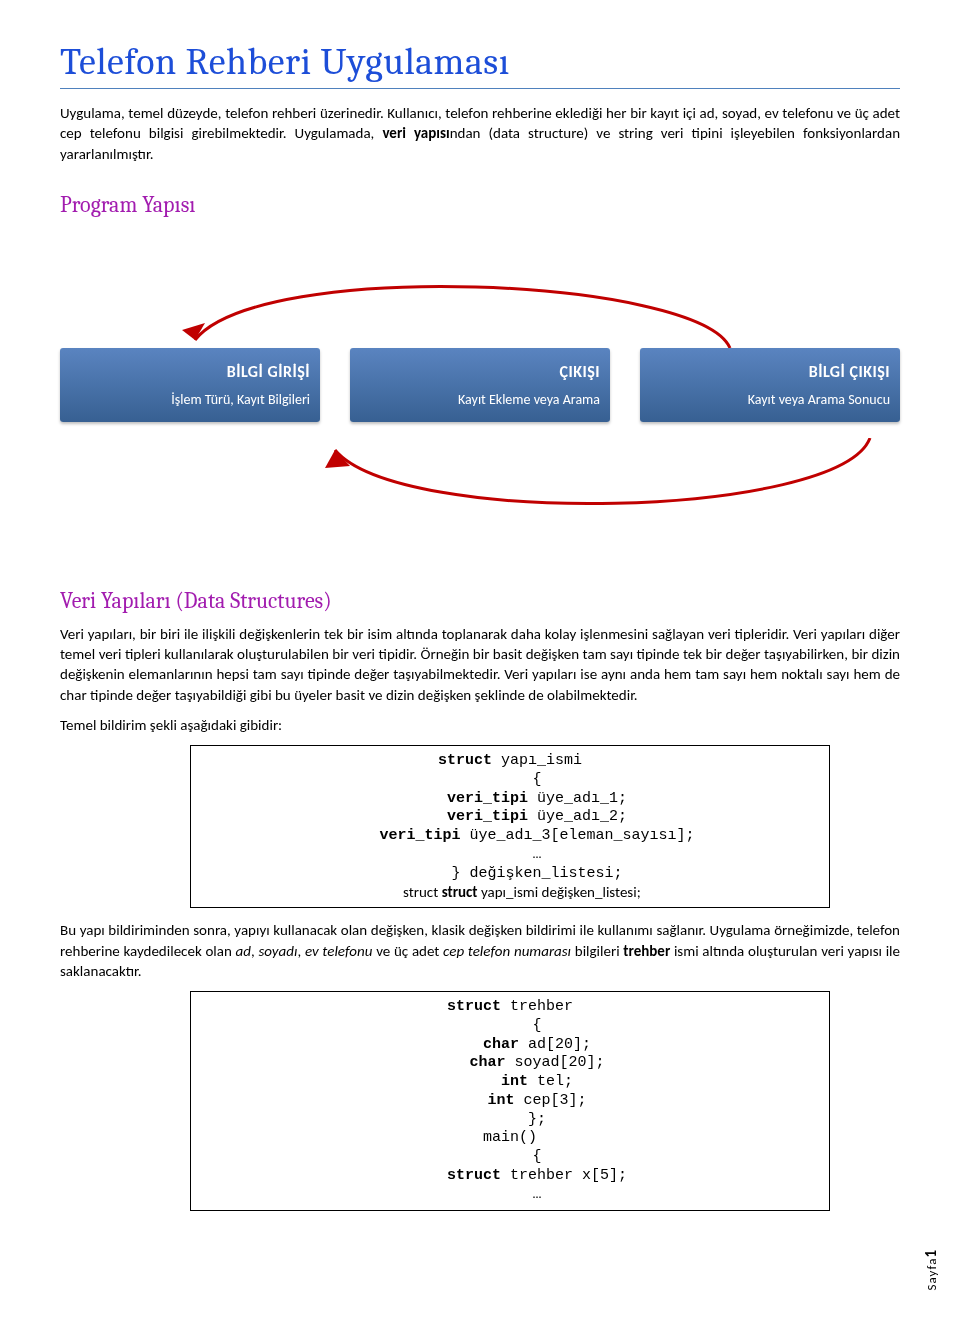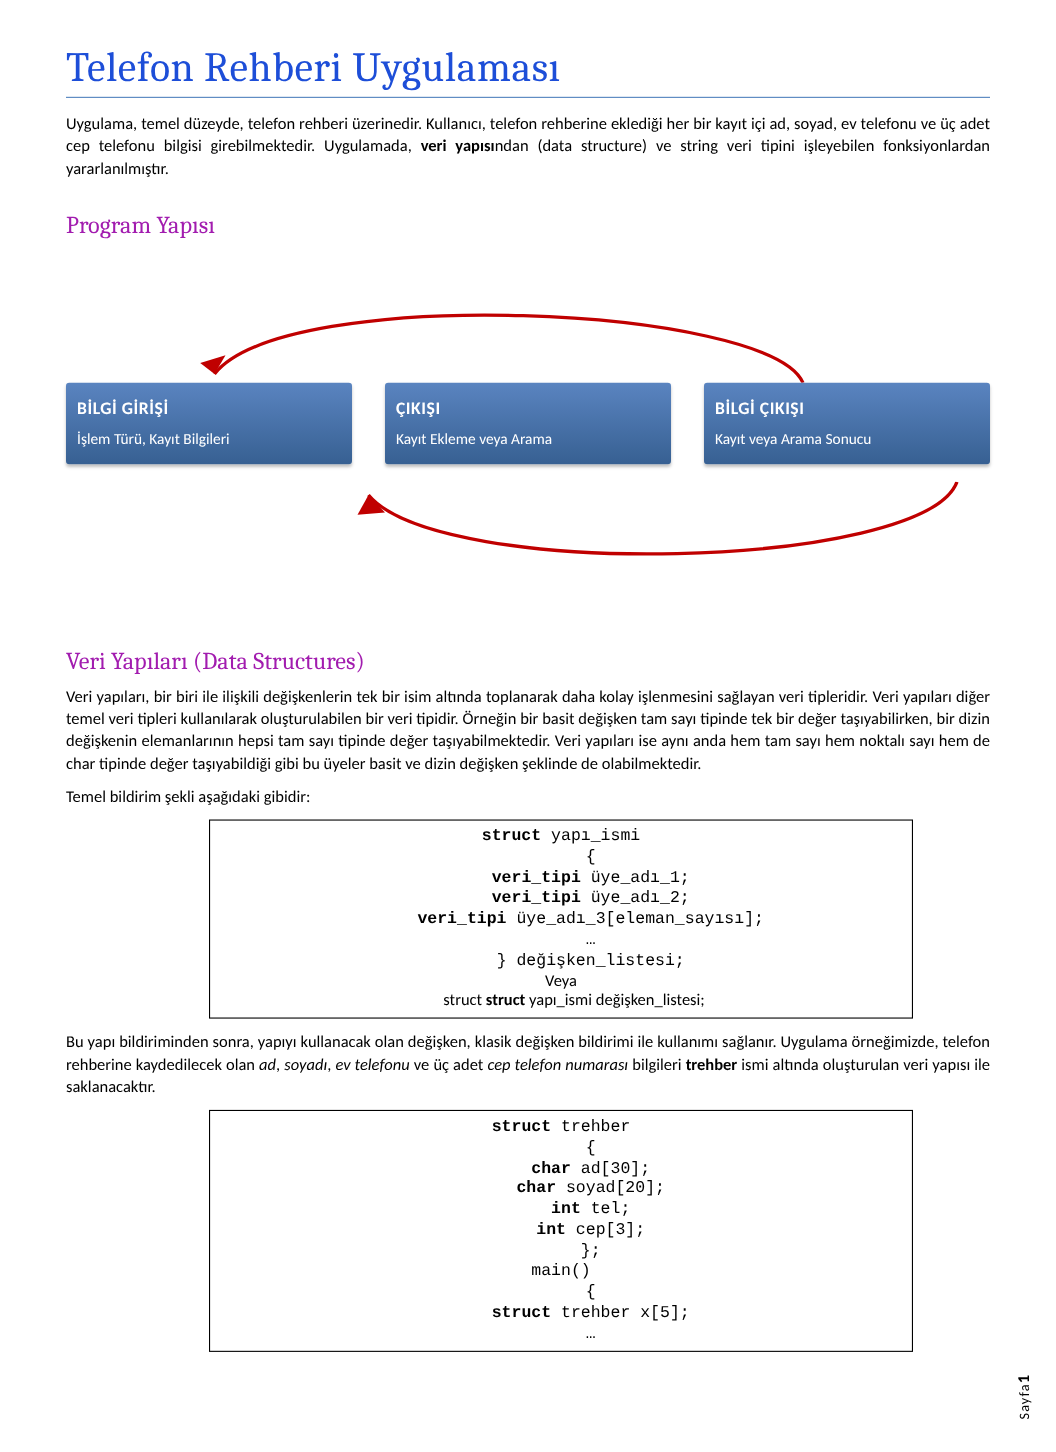--- a/index.html
+++ b/index.html
@@ -35,21 +35,21 @@
 
   
   .diagram-wrap { position: relative; width: 100%; margin: 40px 0 40px 0; height: 290px; }
   .boxes-row { position: absolute; top: 90px; left: 0; right: 0; display: flex; justify-content: space-between; gap: 30px; }
   .box {
     background: linear-gradient(#5a84c0, #376092);
     color: #fff;
     width: 260px;
     padding: 14px 10px 14px 10px;
     border-radius: 3px;
-    text-align: left;
+    text-align: right;
     box-shadow: 0 2px 3px rgba(0,0,0,0.25);
   }
   .box .top { font-weight: bold; font-size: 16px; letter-spacing: 0.5px; margin-bottom: 10px; }
   .box .bot { font-size: 14px; }
   .arrow-top { position: absolute; left: 120px; top: 10px; width: 560px; height: 80px; }
   .arrow-bot { position: absolute; left: 260px; top: 180px; width: 570px; height: 90px; }
   svg path.arrowline { stroke: #c00000; stroke-width: 3; fill: none; }
   svg polygon.arrowhead { fill: #c00000; }
 
   
@@ -120,32 +120,31 @@
 <p data-name="temel-bildirim-label">Temel bildirim şekli aşağıdaki gibidir:</p>
 
 <div class="codebox" data-name="code-struct-declaration">
   <div class="mono"><span class="kw" data-name="kw-struct">struct</span> <span data-name="c1-yapi-ismi">yapı_ismi</span></div>
   <div class="mono" data-name="c1-l2">      {</div>
   <div class="mono"><span class="kw" data-name="c1-l3a">      veri_tipi </span><span data-name="c1-l3b">üye_adı_1;</span></div>
   <div class="mono"><span class="kw" data-name="c1-l4a">      veri_tipi </span><span data-name="c1-l4b">üye_adı_2;</span></div>
   <div class="mono"><span class="kw" data-name="c1-l5a">      veri_tipi </span><span data-name="c1-l5b">üye_adı_3[eleman_sayısı];</span></div>
   <div class="mono" data-name="c1-l6">      …</div>
   <div class="mono" data-name="c1-l7">      } değişken_listesi;</div>
-  <div class="serif" data-name="c1-veya">Veya</div>
   <div class="serif"><span data-name="c1-alt-pre" style="white-space:pre;">       struct </span><b class="sb" data-name="c1-alt-struct">struct</b> <span data-name="c1-alt-tail">yapı_ismi  değişken_listesi;</span></div>
 </div>
 
 <p class="justify" data-name="after-code1-paragraph">
   <span data-name="after1-a">Bu yapı bildiriminden sonra, yapıyı kullanacak olan değişken, klasik değişken bildirimi ile kullanımı sağlanır. Uygulama örneğimizde, telefon rehberine kaydedilecek olan </span><i class="em" data-name="em-ad">ad</i><span data-name="after1-m1">, </span><i class="em" data-name="em-soyadi">soyadı</i><span data-name="after1-m1b">, </span><i class="em" data-name="em-evtel">ev telefonu</i><span data-name="after1-m2"> ve üç adet </span><i class="em" data-name="em-ceptel">cep telefon numarası</i><span data-name="after1-m3"> bilgileri </span><b class="heavy" data-name="bold-trehber">trehber</b><span data-name="after1-tail"> ismi altında oluşturulan veri yapısı ile saklanacaktır.</span>
 </p>
 
 <div class="codebox" data-name="code-struct-trehber">
   <div class="mono"><span class="kw" data-name="c2-l1a">struct </span><span data-name="c2-l1b">trehber</span></div>
   <div class="mono" data-name="c2-l2">      {</div>
-  <div class="mono"><span class="kw" data-name="c2-l3a">      char </span><span data-name="c2-l3b">ad[30];</span></div>
+  <div class="mono"><span class="kw" data-name="c2-l3a">      char </span><span data-name="c2-l3b">ad[20];</span></div>
   <div class="mono"><span class="kw" data-name="c2-l4a">      char </span><span data-name="c2-l4b">soyad[20];</span></div>
   <div class="mono"><span class="kw" data-name="c2-l5a">      int </span><span data-name="c2-l5b">tel;</span></div>
   <div class="mono"><span class="kw" data-name="c2-l6a">      int </span><span data-name="c2-l6b">cep[3];</span></div>
   <div class="mono" data-name="c2-l7">      };</div>
   <div class="mono" data-name="c2-l8">main()</div>
   <div class="mono" data-name="c2-l9">      {</div>
   <div class="mono"><span class="kw" data-name="c2-l10a">      struct </span><span data-name="c2-l10b">trehber x[5];</span></div>
   <div class="mono" data-name="c2-l11">      …</div>
 </div>
 

